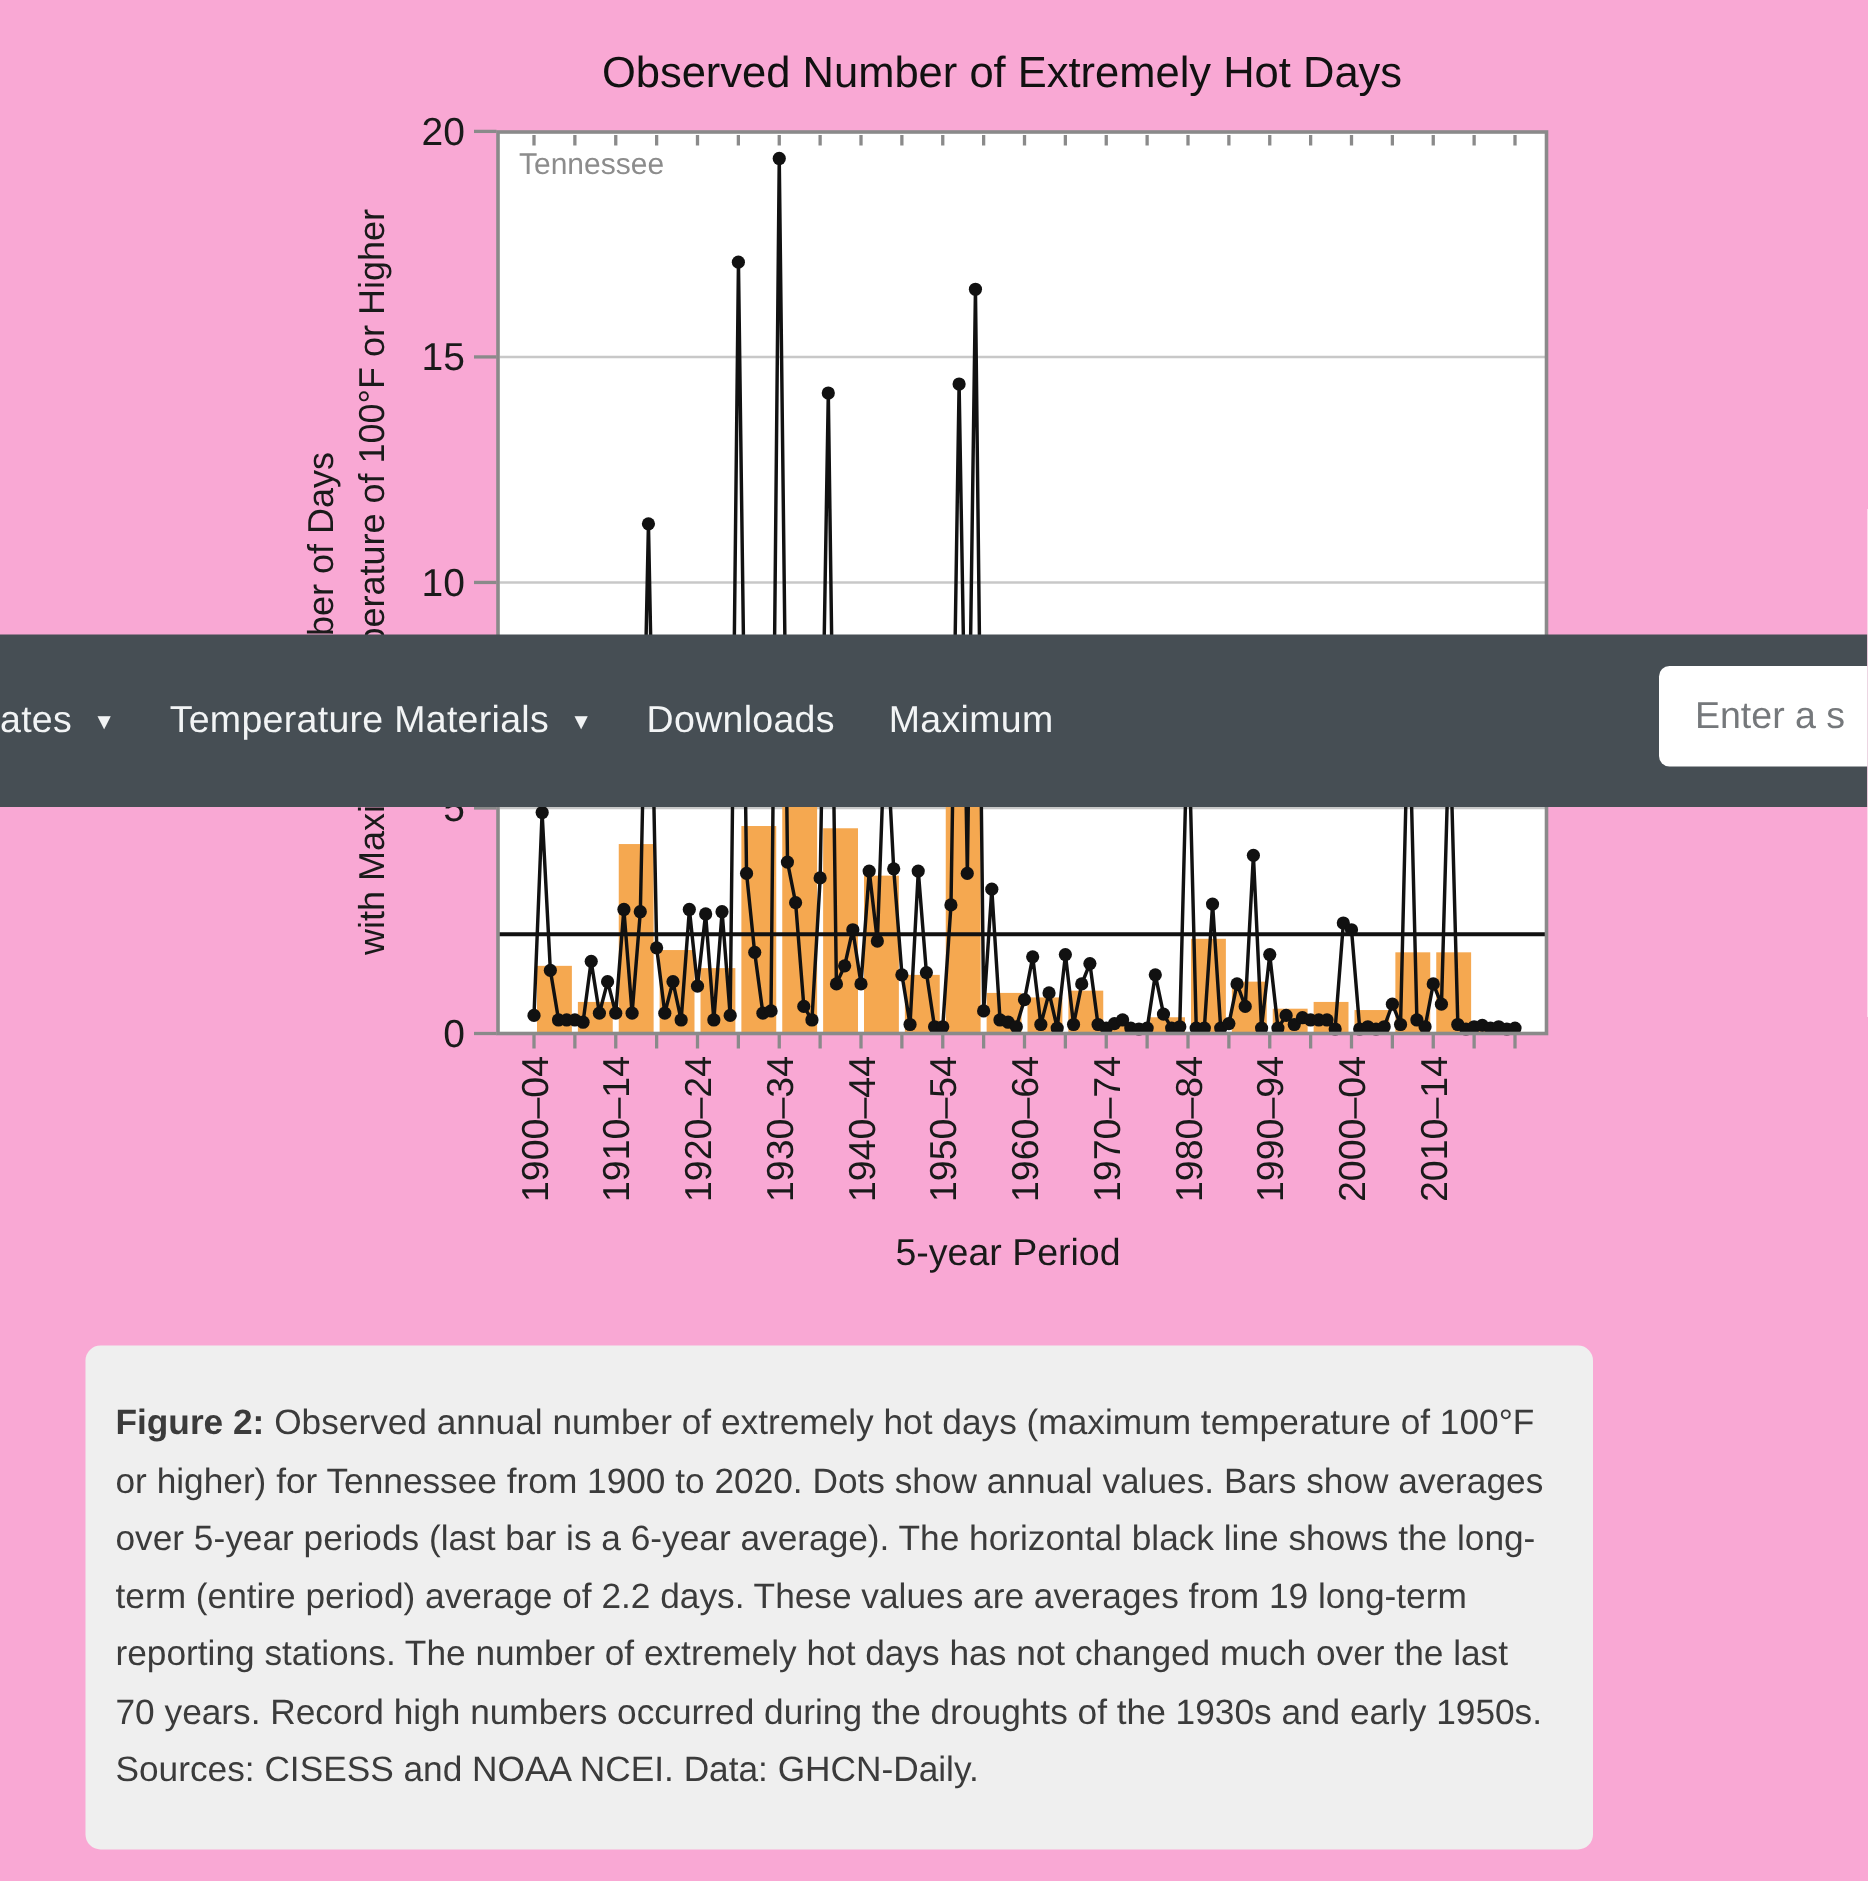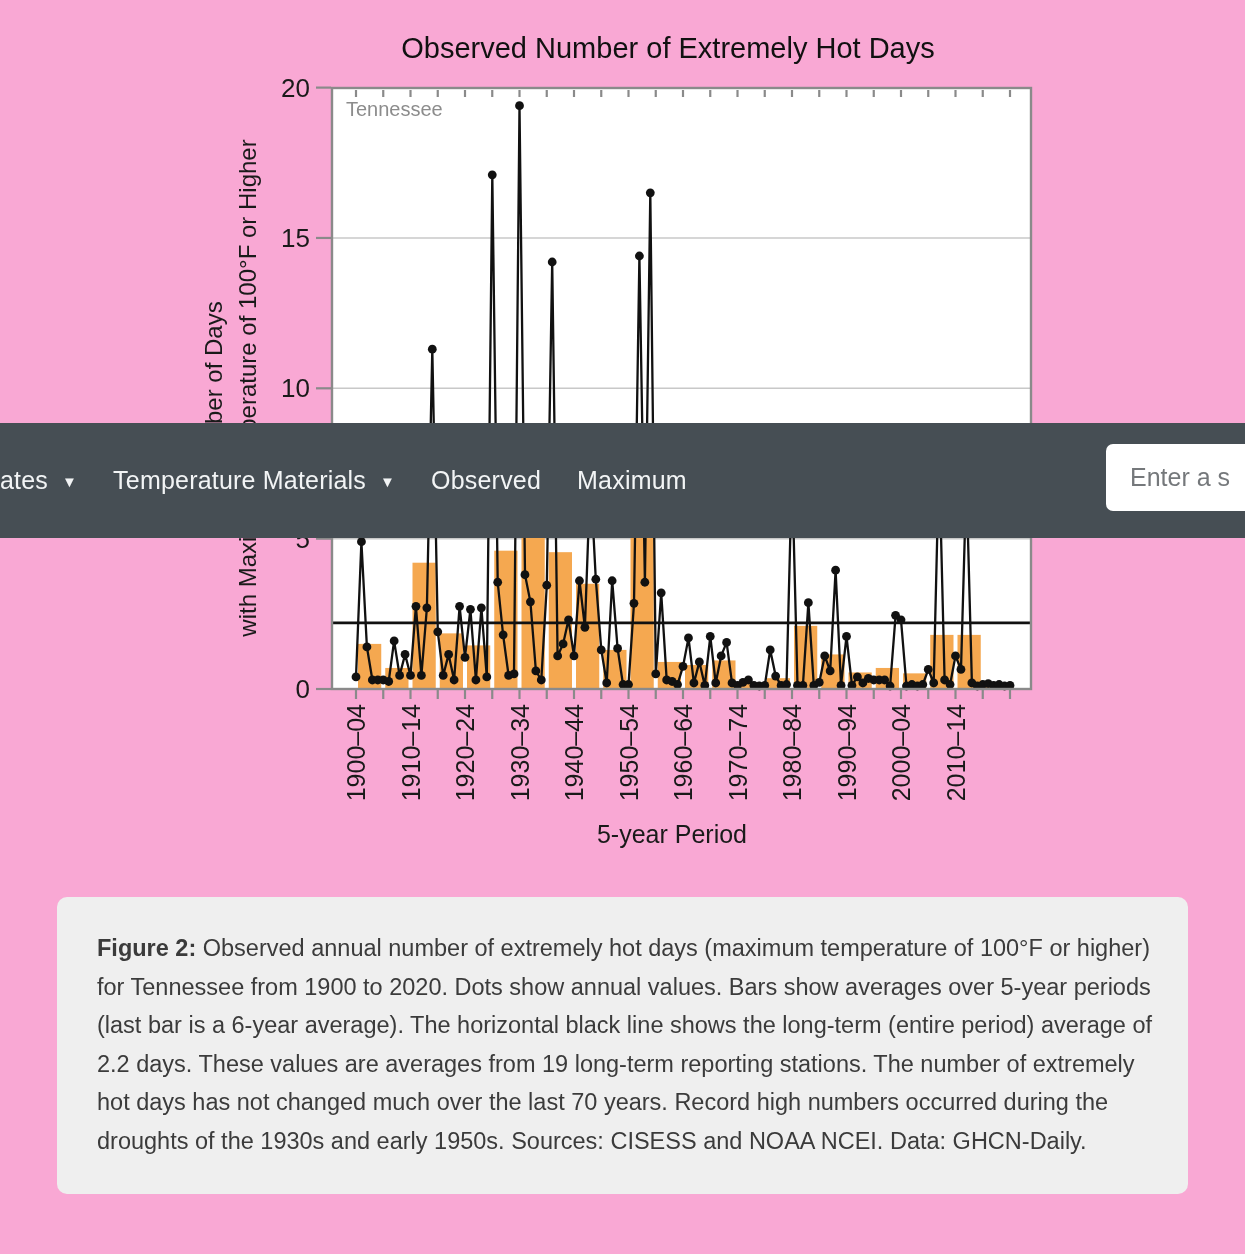--- a/index.html
+++ b/index.html
@@ -17,22 +17,22 @@
   .nav-item{color:#F2F4F5;font-size:25px;letter-spacing:.2px;display:flex;
             align-items:center;white-space:nowrap;cursor:pointer;}
   .nav-item .caret{font-size:15px;margin-left:14px;position:relative;top:1px;color:#F2F4F5;}
   #search-box{position:absolute;left:1106px;top:21px;width:240px;height:67px;
               background:#fff;border:none;border-radius:7px;box-sizing:border-box;
               padding:0 0 0 24px;font-size:25px;color:#4a4a4a;outline:none;
               font-family:"Liberation Sans","DejaVu Sans",sans-serif;}
   #search-box::placeholder{color:#75787B;opacity:1;}
 
   
-  #caption-box{position:absolute;left:57px;top:897px;width:1131px;box-sizing:border-box;
-               background:#EFEFEF;border-radius:10px;padding:32px 26px 34px 40px;z-index:5;}
+  #caption-box{position:absolute;left:57px;top:897px;width:1005px;box-sizing:border-box;
+               background:#EFEFEF;border-radius:10px;padding:32px 26px 34px 20px;z-index:5;}
   #caption-text{font-size:23.5px;line-height:38.5px;color:#3B3B3B;}
   #caption-text b{font-weight:bold;}
 </style>
 </head>
 <body>
 
 <div id="stage">
 
   <div id="chart-wrap">
     <svg id="chart" width="1245" height="880">
@@ -272,21 +272,21 @@
     <div class="nav-items">
       <div class="nav-item">
         <span>ates</span>
         <span class="caret">▼</span>
       </div>
       <div class="nav-item">
         <span>Temperature Materials</span>
         <span class="caret">▼</span>
       </div>
       <div class="nav-item">
-        <span>Observed</span>
+        <span>Downloads</span>
       </div>
       <div class="nav-item">
         <span>Maximum</span>
       </div>
     </div>
     <input id="search-box" type="text" placeholder="Enter a s" style="">
   </nav>
 
   <div id="caption-box">
     <div id="caption-text"><b>Figure 2:</b><span> Observed annual number of extremely hot days (maximum temperature of 100°F or higher) for Tennessee from 1900 to 2020. Dots show annual values. Bars show averages over 5-year periods (last bar is a 6-year average). The horizontal black line shows the long-term (entire period) average of 2.2 days. These values are averages from 19 long-term reporting stations. The number of extremely hot days has not changed much over the last 70 years. Record high numbers occurred during the droughts of the 1930s and early 1950s. Sources: CISESS and NOAA NCEI. Data: GHCN-Daily.</span></div>

